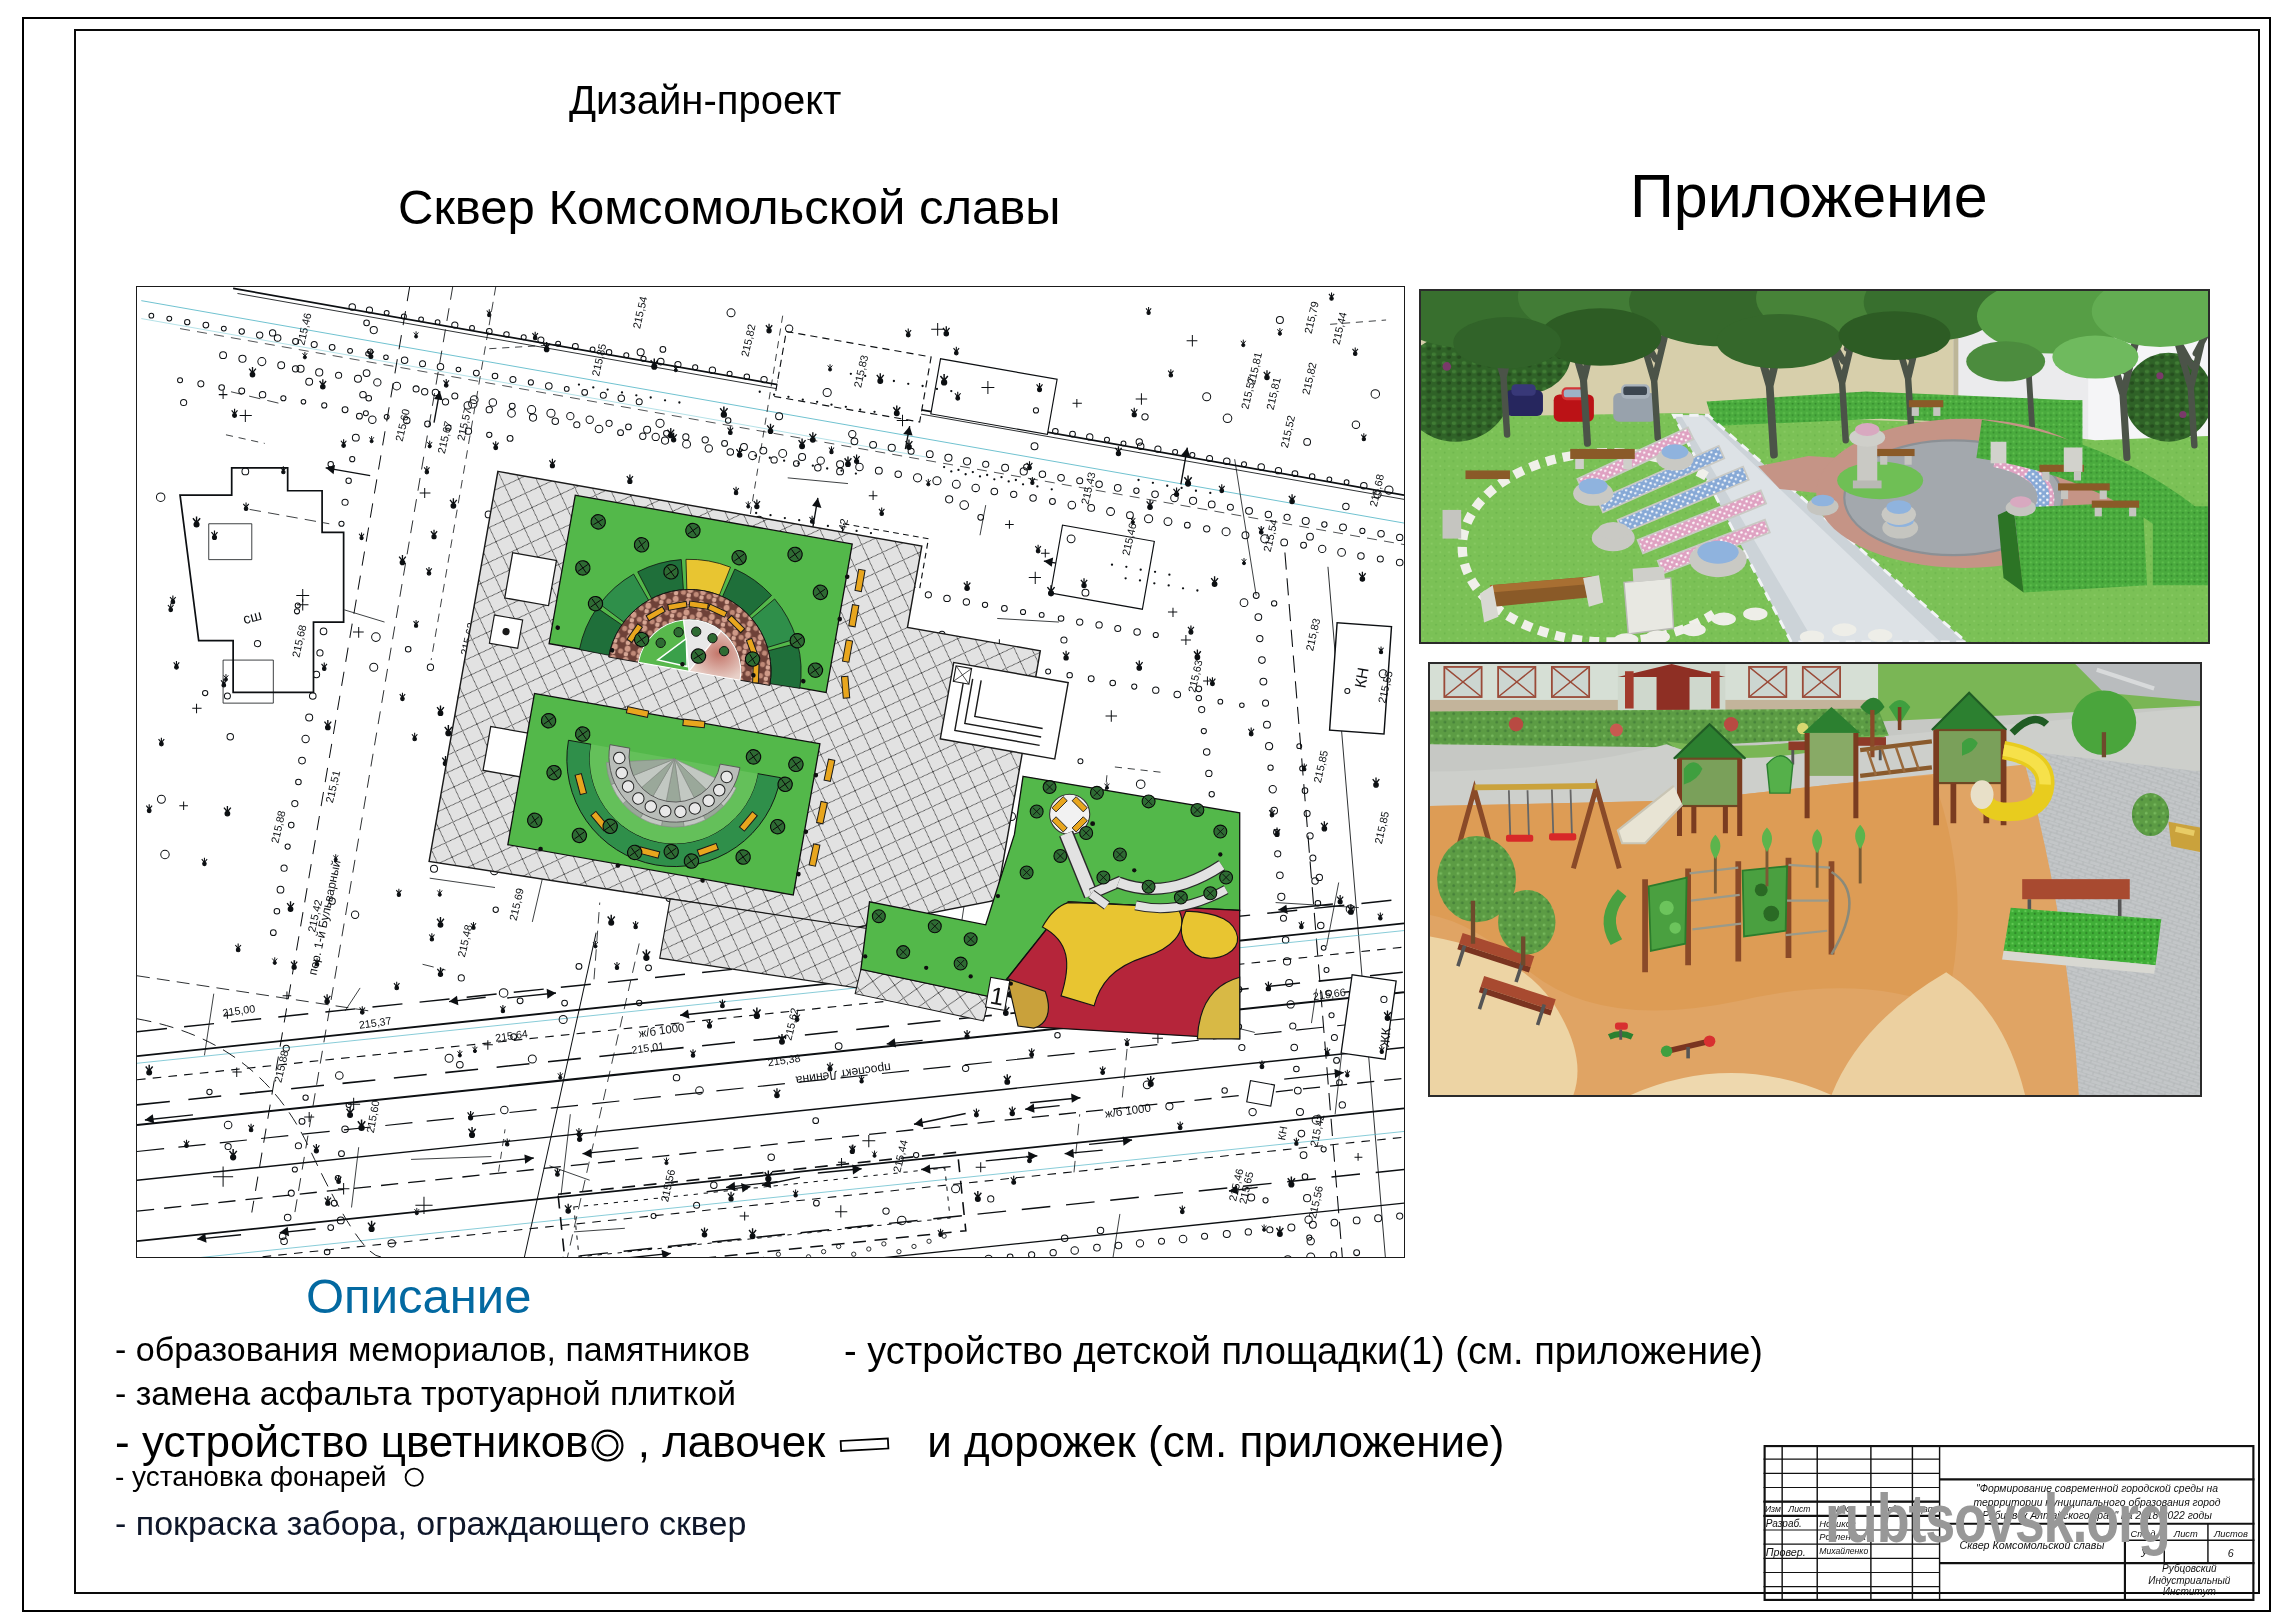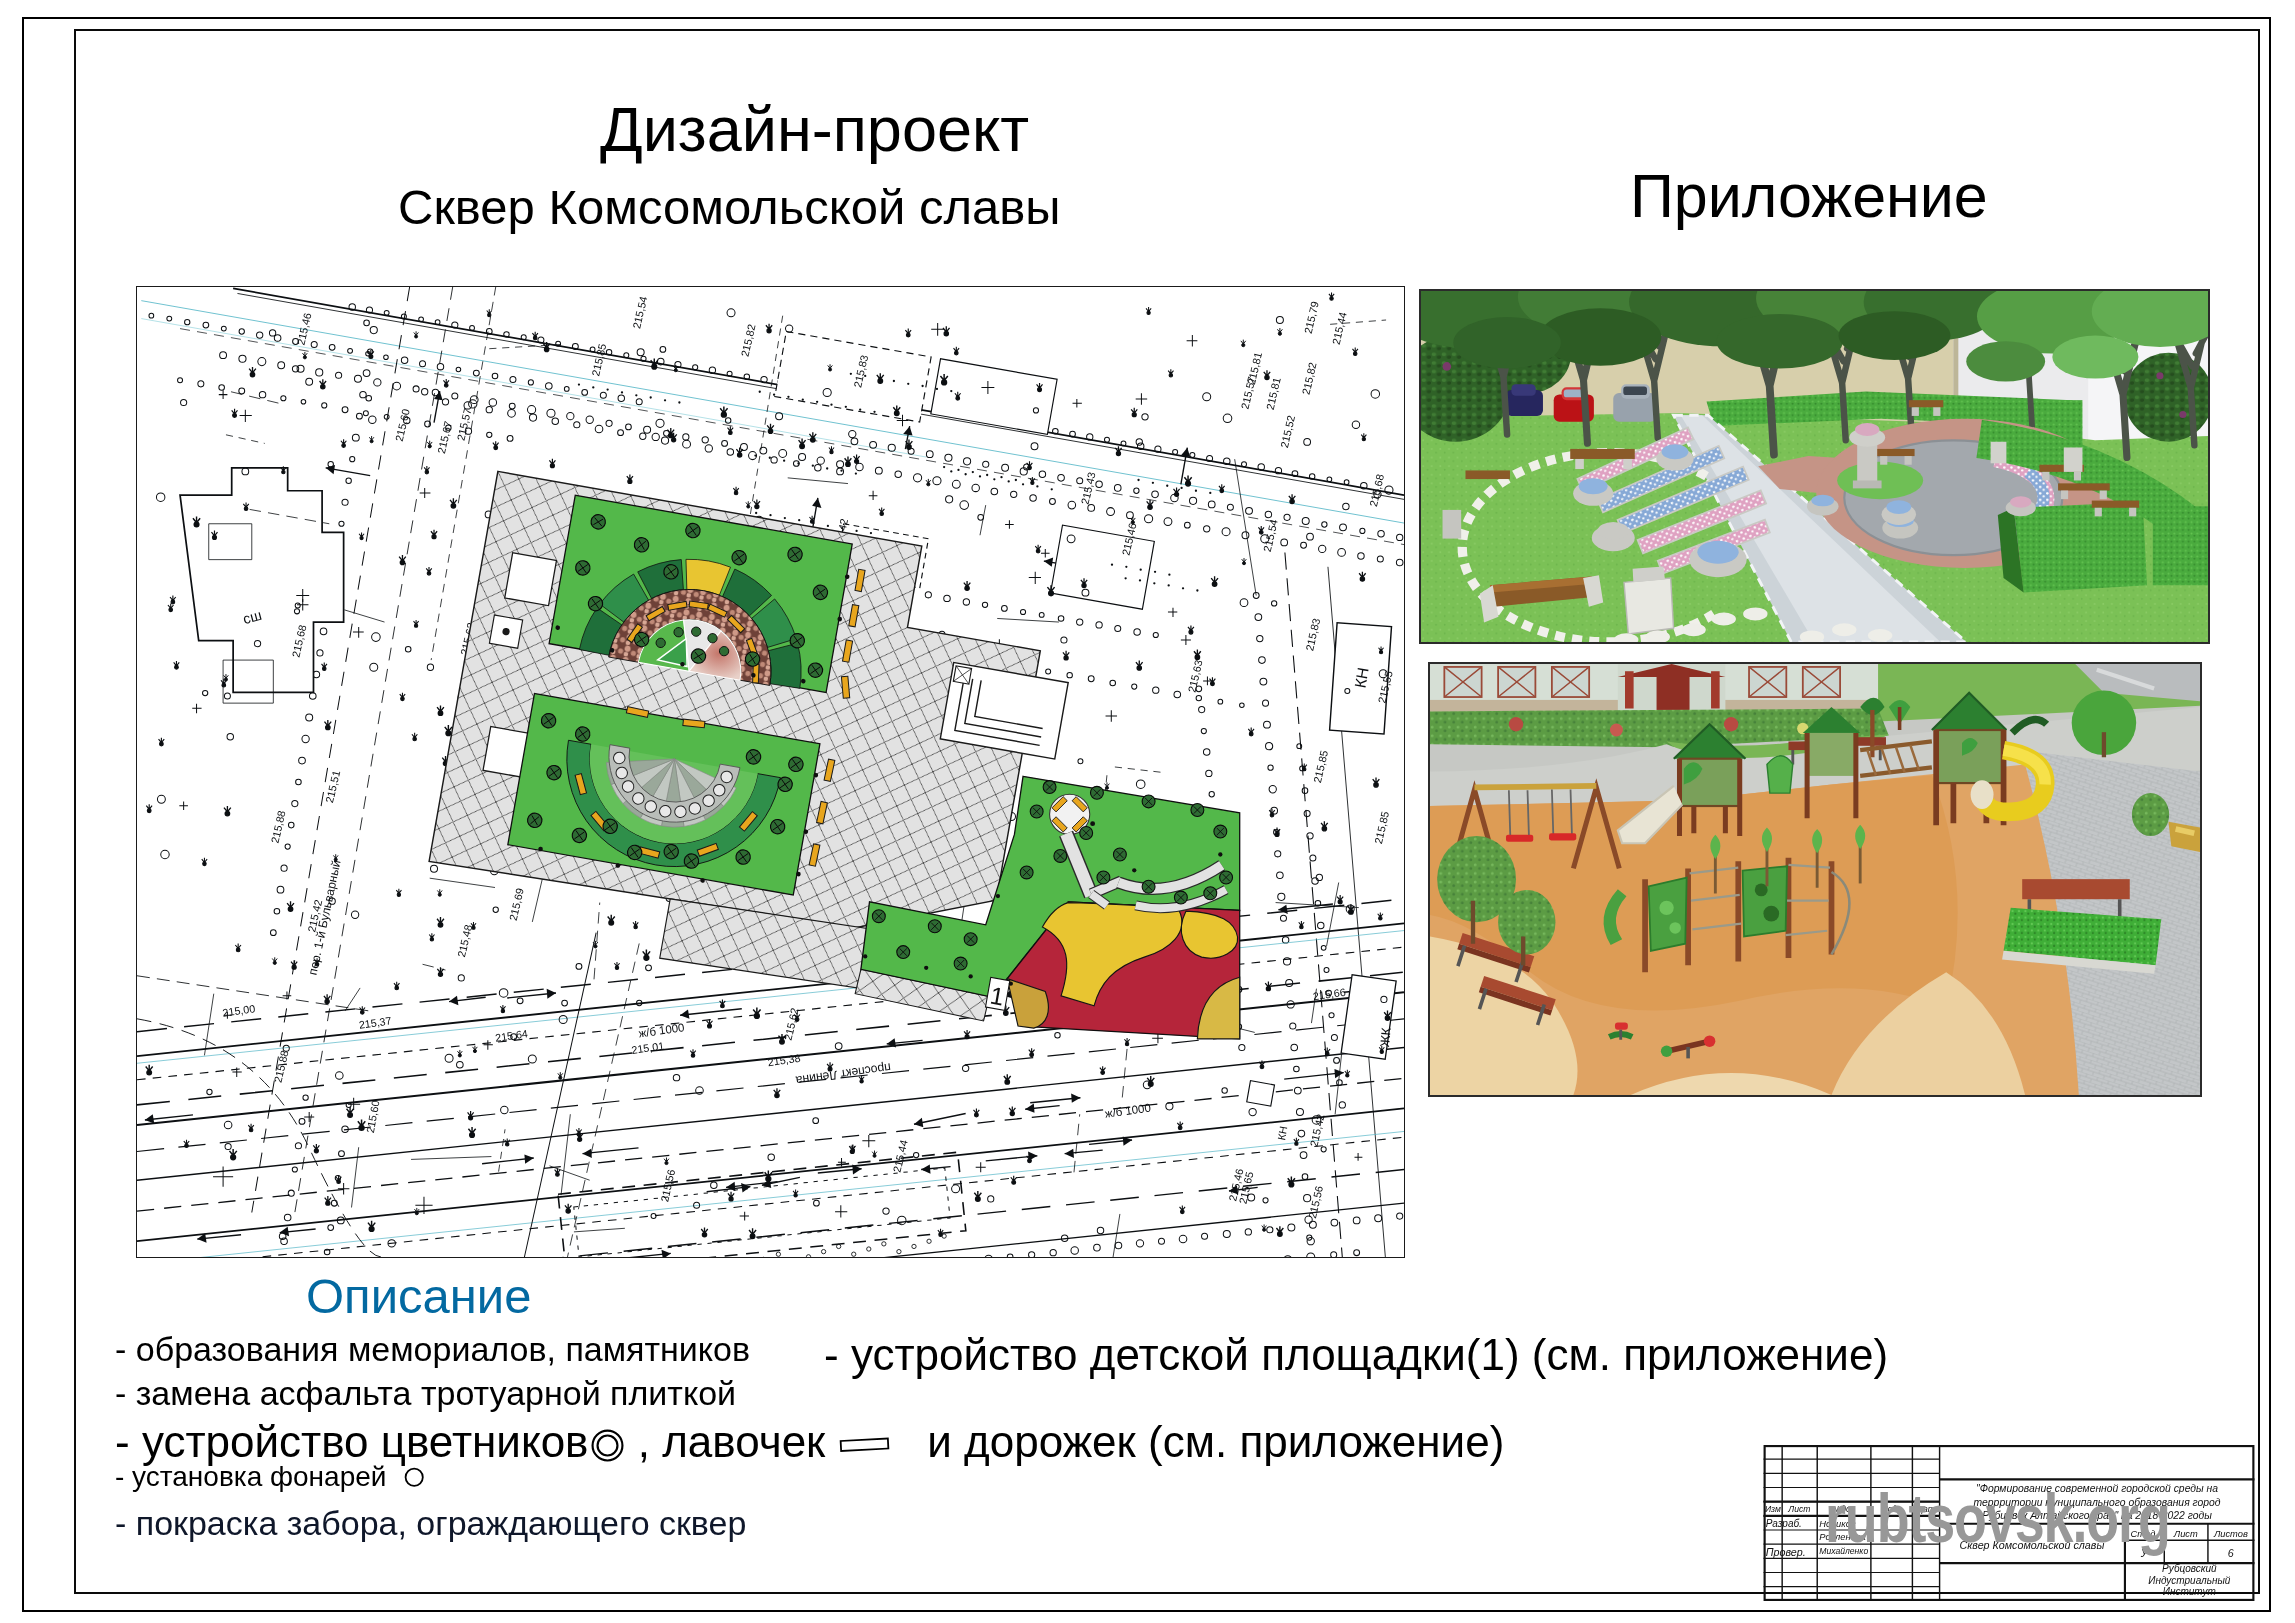--- a/index.html
+++ b/index.html
@@ -3,21 +3,21 @@
 <style>
 html,body{margin:0;padding:0;background:#fff;}
 #page{position:relative;width:2295px;height:1623px;background:#fff;overflow:hidden;font-family:"Liberation Sans",sans-serif;}
 .abs{position:absolute;}
 </style></head>
 <body>
 <div id="page">
  <div class="abs" style="left:22px;top:16.5px;width:2249px;height:1595px;border:2.2px solid #000;box-sizing:border-box;"></div>
  <div class="abs" style="left:74px;top:29px;width:2186px;height:1565px;border:2.9px solid #0a0a0a;box-sizing:border-box;"></div>
 
- <div class="abs" style="left:569px;top:93px;font-size:63px;color:#000;margin-left:31px;">Дизайн-проект</div>
+ <div class="abs" style="left:569px;top:78px;font-size:40px;color:#000;">Дизайн-проект</div>
  <div class="abs" style="left:398px;top:179px;font-size:49px;color:#000;">Сквер Комсомольской славы</div>
  <div class="abs" style="left:1630px;top:161px;font-size:61px;color:#000;">Приложение</div>
 
  <div class="abs" style="left:136px;top:286px;width:1267px;height:970px;border:1.4px solid #1a1a1a;box-sizing:content-box;overflow:hidden;"><svg width="1267" height="970" viewBox="0 0 1766 1352" xmlns="http://www.w3.org/2000/svg">
         <defs>
 <pattern id="hatch" patternUnits="userSpaceOnUse" width="31" height="31" patternTransform="rotate(10)">
  <rect width="31" height="31" fill="#e2e2e2"></rect>
  <path d="M0,0 L31,31 M31,0 L0,31" stroke="#454545" stroke-width="1.25" fill="none"></path>
 </pattern>
 <pattern id="pebble" patternUnits="userSpaceOnUse" width="18" height="16">
@@ -2764,21 +2764,21 @@
         <rect x="826" y="300" width="150" height="28" fill="#a84a30"></rect>
         <path d="M836,328 V352 M962,328 V352" stroke="#555" stroke-width="5"></path>
         <path d="M810,340 L1020,356 L1012,420 L800,400 Z" fill="url(#hedge2)"></path>
         <path d="M800,400 L1012,420 L1010,432 L798,412 Z" fill="#d8d8d2"></path>
         <path d="M1030,220 L1074,228 L1074,262 L1034,254 Z" fill="#caa23c"></path>
         <path d="M1040,230 L1066,236" stroke="#e8cc66" stroke-width="8"></path>
       </svg></div>
 
  <div class="abs" style="left:306px;top:1268px;font-size:49px;color:#0369a1;">Описание</div>
  <div class="abs" style="left:115px;top:1330px;font-size:34px;color:#000;">- образования мемориалов, памятников</div>
- <div class="abs" style="left:824px;top:1330px;font-size:44px;color:#000;">- устройство детской площадки(1) (см. приложение)</div>
+ <div class="abs" style="left:844px;top:1330px;font-size:38px;color:#000;">- устройство детской площадки(1) (см. приложение)</div>
  <div class="abs" style="left:115px;top:1374px;font-size:34px;color:#000;">- замена асфальта тротуарной плиткой</div>
  <div class="abs" style="left:115px;top:1417px;font-size:44px;color:#000;">- устройство цветников<svg width="37" height="37" viewBox="0 0 52 52" style="vertical-align:-7.2px">
         <circle cx="26" cy="26" r="21" fill="none" stroke="#000" stroke-width="3"></circle>
         <circle cx="26" cy="26" r="14" fill="none" stroke="#000" stroke-width="3"></circle>
       </svg> , лавочек <svg width="53" height="21.5" viewBox="0 0 74 30" style="vertical-align:1.4px">
         <g transform="rotate(-3 37 15)">
           <rect x="4" y="8" width="66" height="14" fill="#fff" stroke="#000" stroke-width="2.5"></rect>
         </g>
       </svg>&nbsp;&nbsp; и дорожек (см. приложение)</div>
  <div class="abs" style="left:115px;top:1461px;font-size:28px;color:#000;">- установка фонарей &nbsp;<svg width="24.4" height="24.4" viewBox="0 0 34 34" style="vertical-align:-2.9px">

